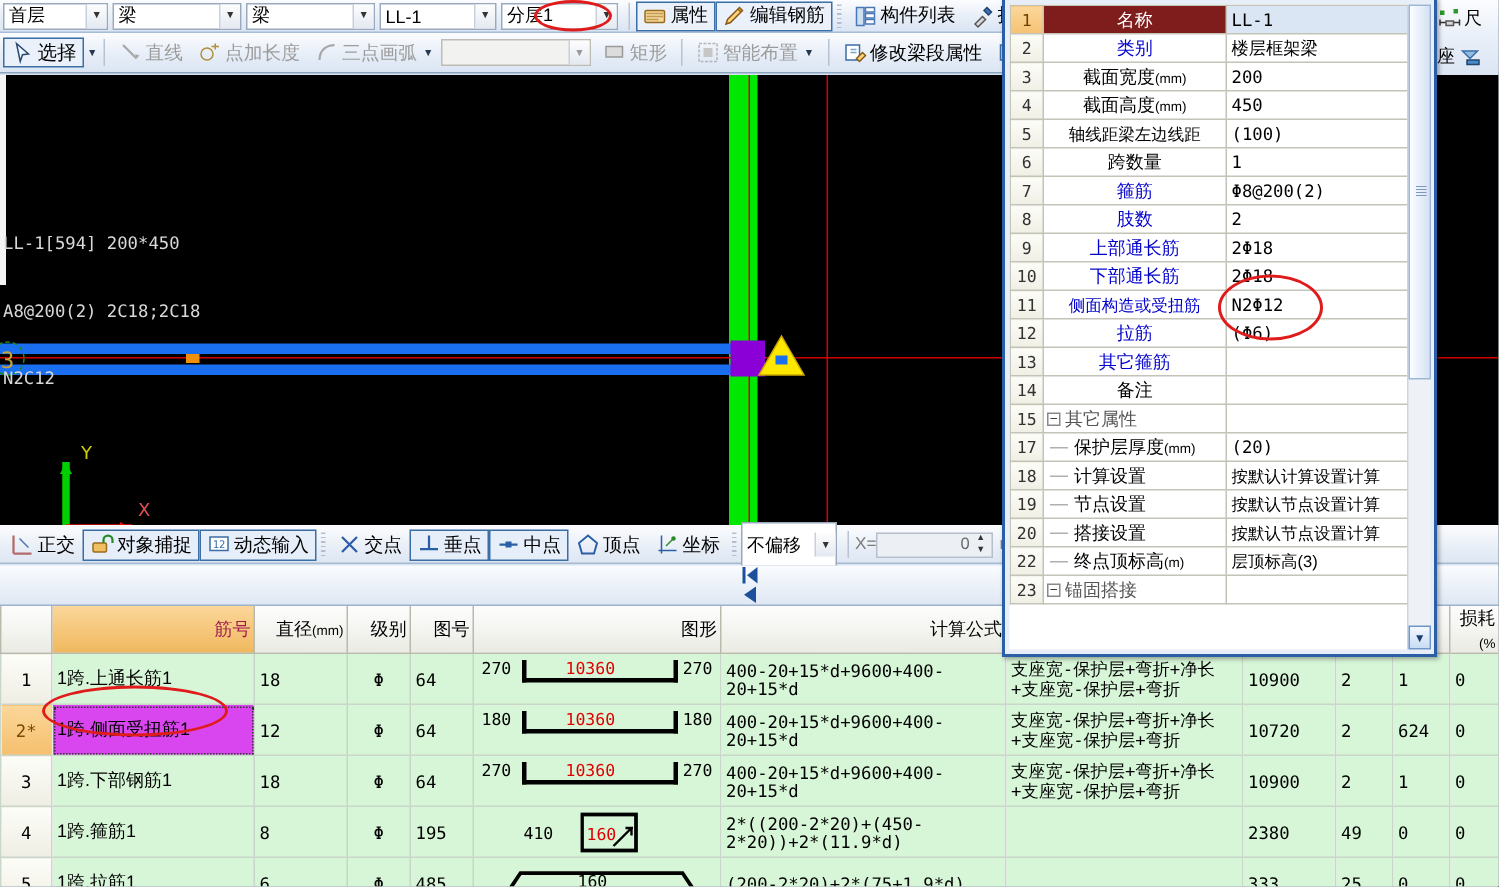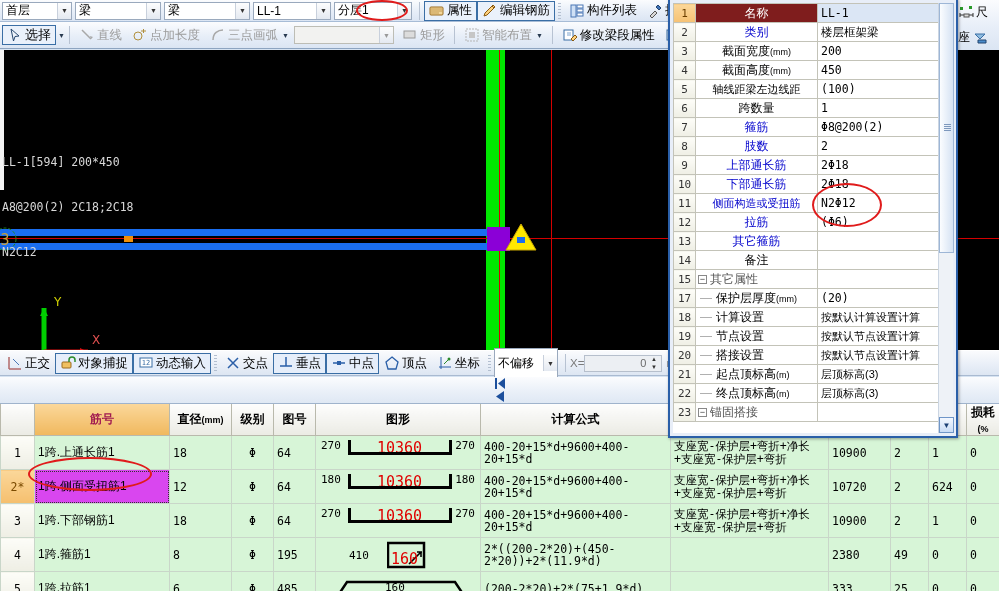--- a/index.html
+++ b/index.html
@@ -112,22 +112,22 @@
 
   
   #rebartable {
     position: absolute; left: 0; top: 404px; width: 999px; height: 187px;
     background: #fff; overflow: hidden;
   }
   table.rt { border-collapse: collapse; width: 999px; table-layout: fixed; }
   table.rt th {
     background: linear-gradient(#fdfdfd,#ebebe4);
     border: 1px solid #b9b9ac; border-top: none;
-    font-weight: bold; font-size: 12px; height: 23px;
-    color: #000; padding: 0 2px; text-align: center;
+    font-weight: normal; font-size: 12px; height: 23px;
+    color: #000; padding: 0 2px; text-align: right;
   }
   table.rt th.hi { background: linear-gradient(#fbd79a,#f0b85e); color: #a01a50; }
   table.rt td {
     border: 1px solid #c9d6c9; background: #d7f5d7;
     font-size: 11.5px; height: 34px; padding: 1px 3px;
     vertical-align: middle; color: #000;
     font-family: "DejaVu Sans Mono", monospace;
     overflow: hidden;
   }
   table.rt td.cn { font-family: "Liberation Sans", sans-serif; font-size: 12px; }
@@ -136,21 +136,21 @@
     font-family: "DejaVu Sans Mono", monospace;
   }
   table.rt td.idx.sel { background: linear-gradient(#fbd79a,#f5bf6e); color: #7a4a00; }
   table.rt td.selcell { background: #d946ef; outline: 1px dotted #333; outline-offset: -2px; }
   .frm { font-family: "DejaVu Sans Mono", monospace; font-size: 10.5px; line-height: 12px; }
   .cnf { font-family: "Liberation Sans", sans-serif; font-size: 11.5px; line-height: 13px; }
 
   
   .shape { position: relative; height: 30px; }
   .shape .num {
-    position: absolute; color: #e00000; font-size: 15px;
+    position: absolute; color: #e00000; font-size: 11px;
     font-family: "DejaVu Sans Mono", monospace;
   }
   .shape .side {
     position: absolute; color: #000; font-size: 11px;
     font-family: "DejaVu Sans Mono", monospace;
   }
   .shape .bar { position: absolute; background: #000; }
 
   
   #proppanel {
@@ -919,25 +919,20 @@
           <td class="num">19</td>
           <td class="key sub"><span class="treelead"></span><span>节点设置</span></td>
           <td class="val" style="font-family:'Liberation Sans',sans-serif;font-size:11px">按默认节点设置计算</td>
         </tr>
         <tr>
           <td class="num">20</td>
           <td class="key sub"><span class="treelead"></span><span>搭接设置</span></td>
           <td class="val" style="font-family:'Liberation Sans',sans-serif;font-size:11px">按默认节点设置计算</td>
         </tr>
         <tr>
-          <td class="num">21</td>
-          <td class="key sub"><span class="treelead"></span><span>起点顶标高</span><span class="unit">(m)</span></td>
-          <td class="val" style="font-family:'Liberation Sans',sans-serif;font-size:11px">层顶标高(3)</td>
-        </tr>
-        <tr>
           <td class="num">22</td>
           <td class="key sub"><span class="treelead"></span><span>终点顶标高</span><span class="unit">(m)</span></td>
           <td class="val" style="font-family:'Liberation Sans',sans-serif;font-size:11px">层顶标高(3)</td>
         </tr>
         <tr>
           <td class="num">23</td>
           <td class="key grp"><span class="expander">−</span><span>锚固搭接</span></td>
           <td class="val"></td>
         </tr>
       </tbody>

